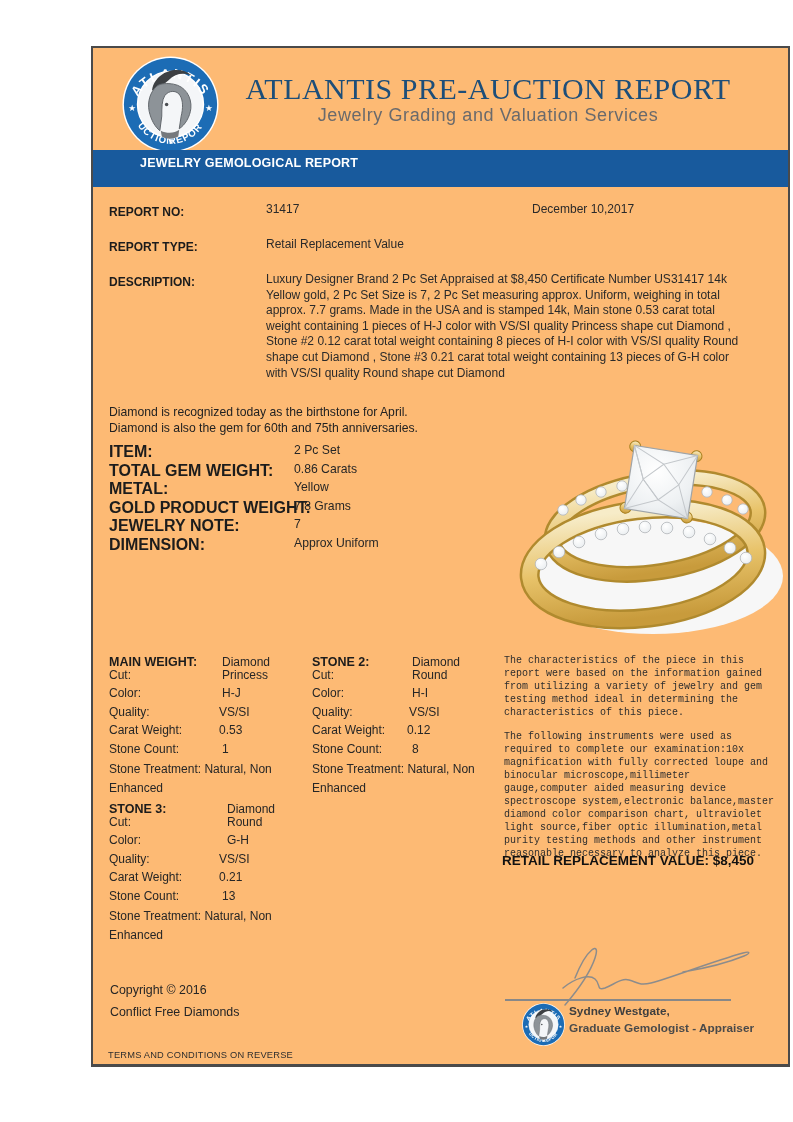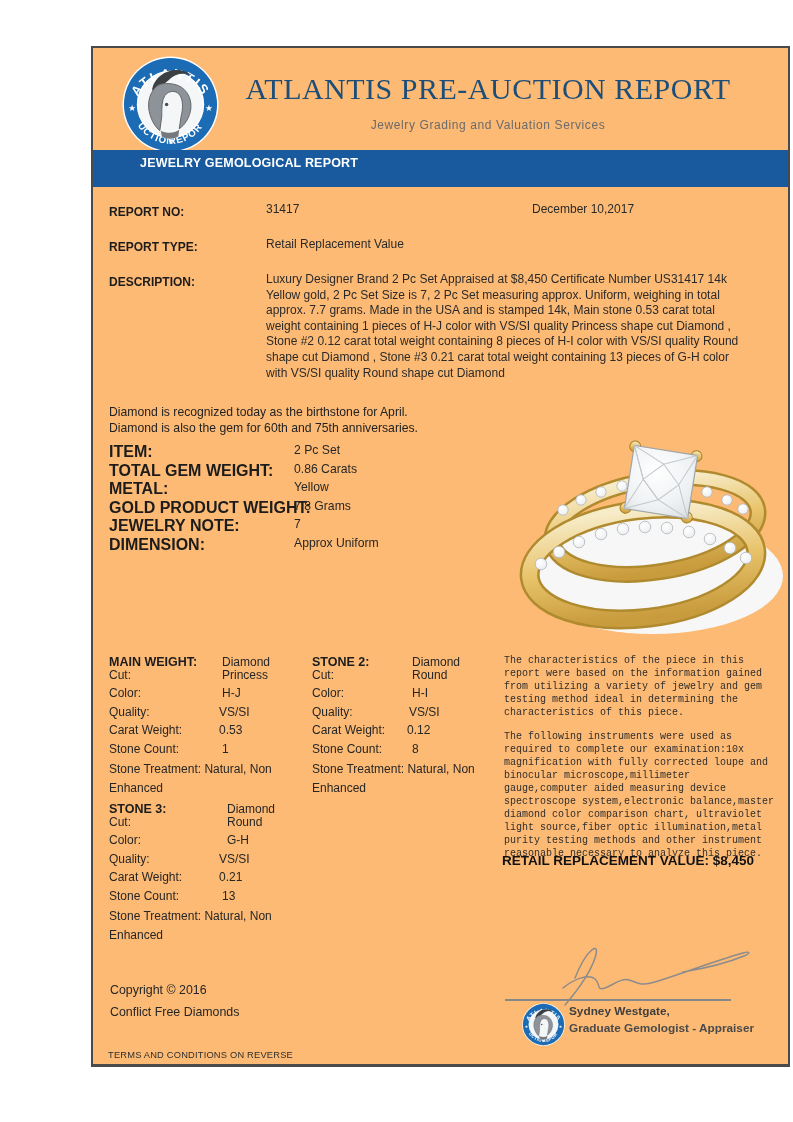--- a/index.html
+++ b/index.html
@@ -11,21 +11,21 @@
   .sheet {
     position:absolute; left:47px; top:46px; width:695px; height:1016px;
     border:2px solid #4a4a4a; border-bottom-width:3px; background:#fdba74;margin-left:44px;
   }
   
   .logo { left:29px; top:8px; width:97px; height:97px; }
   .hdr-title {
     left:95px; right:0; top:24px; text-align:center;
     font-family:"Liberation Serif", serif; font-size:30px; color:#1d4e79; letter-spacing:0.5px;
   }
-  .hdr-sub { left:95px; right:0; top:70px; text-align:center; font-size:12px; color:#6a6a6c; letter-spacing:0.6px; }
+  .hdr-sub { left:95px; right:0; top:57px; text-align:center; font-size:18px; color:#6a6a6c; letter-spacing:0.6px; }
   .banner {
     left:0; right:0; top:102px; height:37px; background:#185a9d; color:#ffffff;
     font-weight:bold; font-size:12.5px; line-height:27px; padding-left:47px; letter-spacing:0.2px;
   }
   
   .lbl { font-weight:bold; font-size:12px; color:#1c1c1c; }
   .val { font-size:12px; color:#2a2a2a; }
   .meta-row { left:16px; right:10px; }
   .meta-val { position:absolute; left:157px; top:0; }
   .meta-date { position:absolute; left:423px; top:0; }

